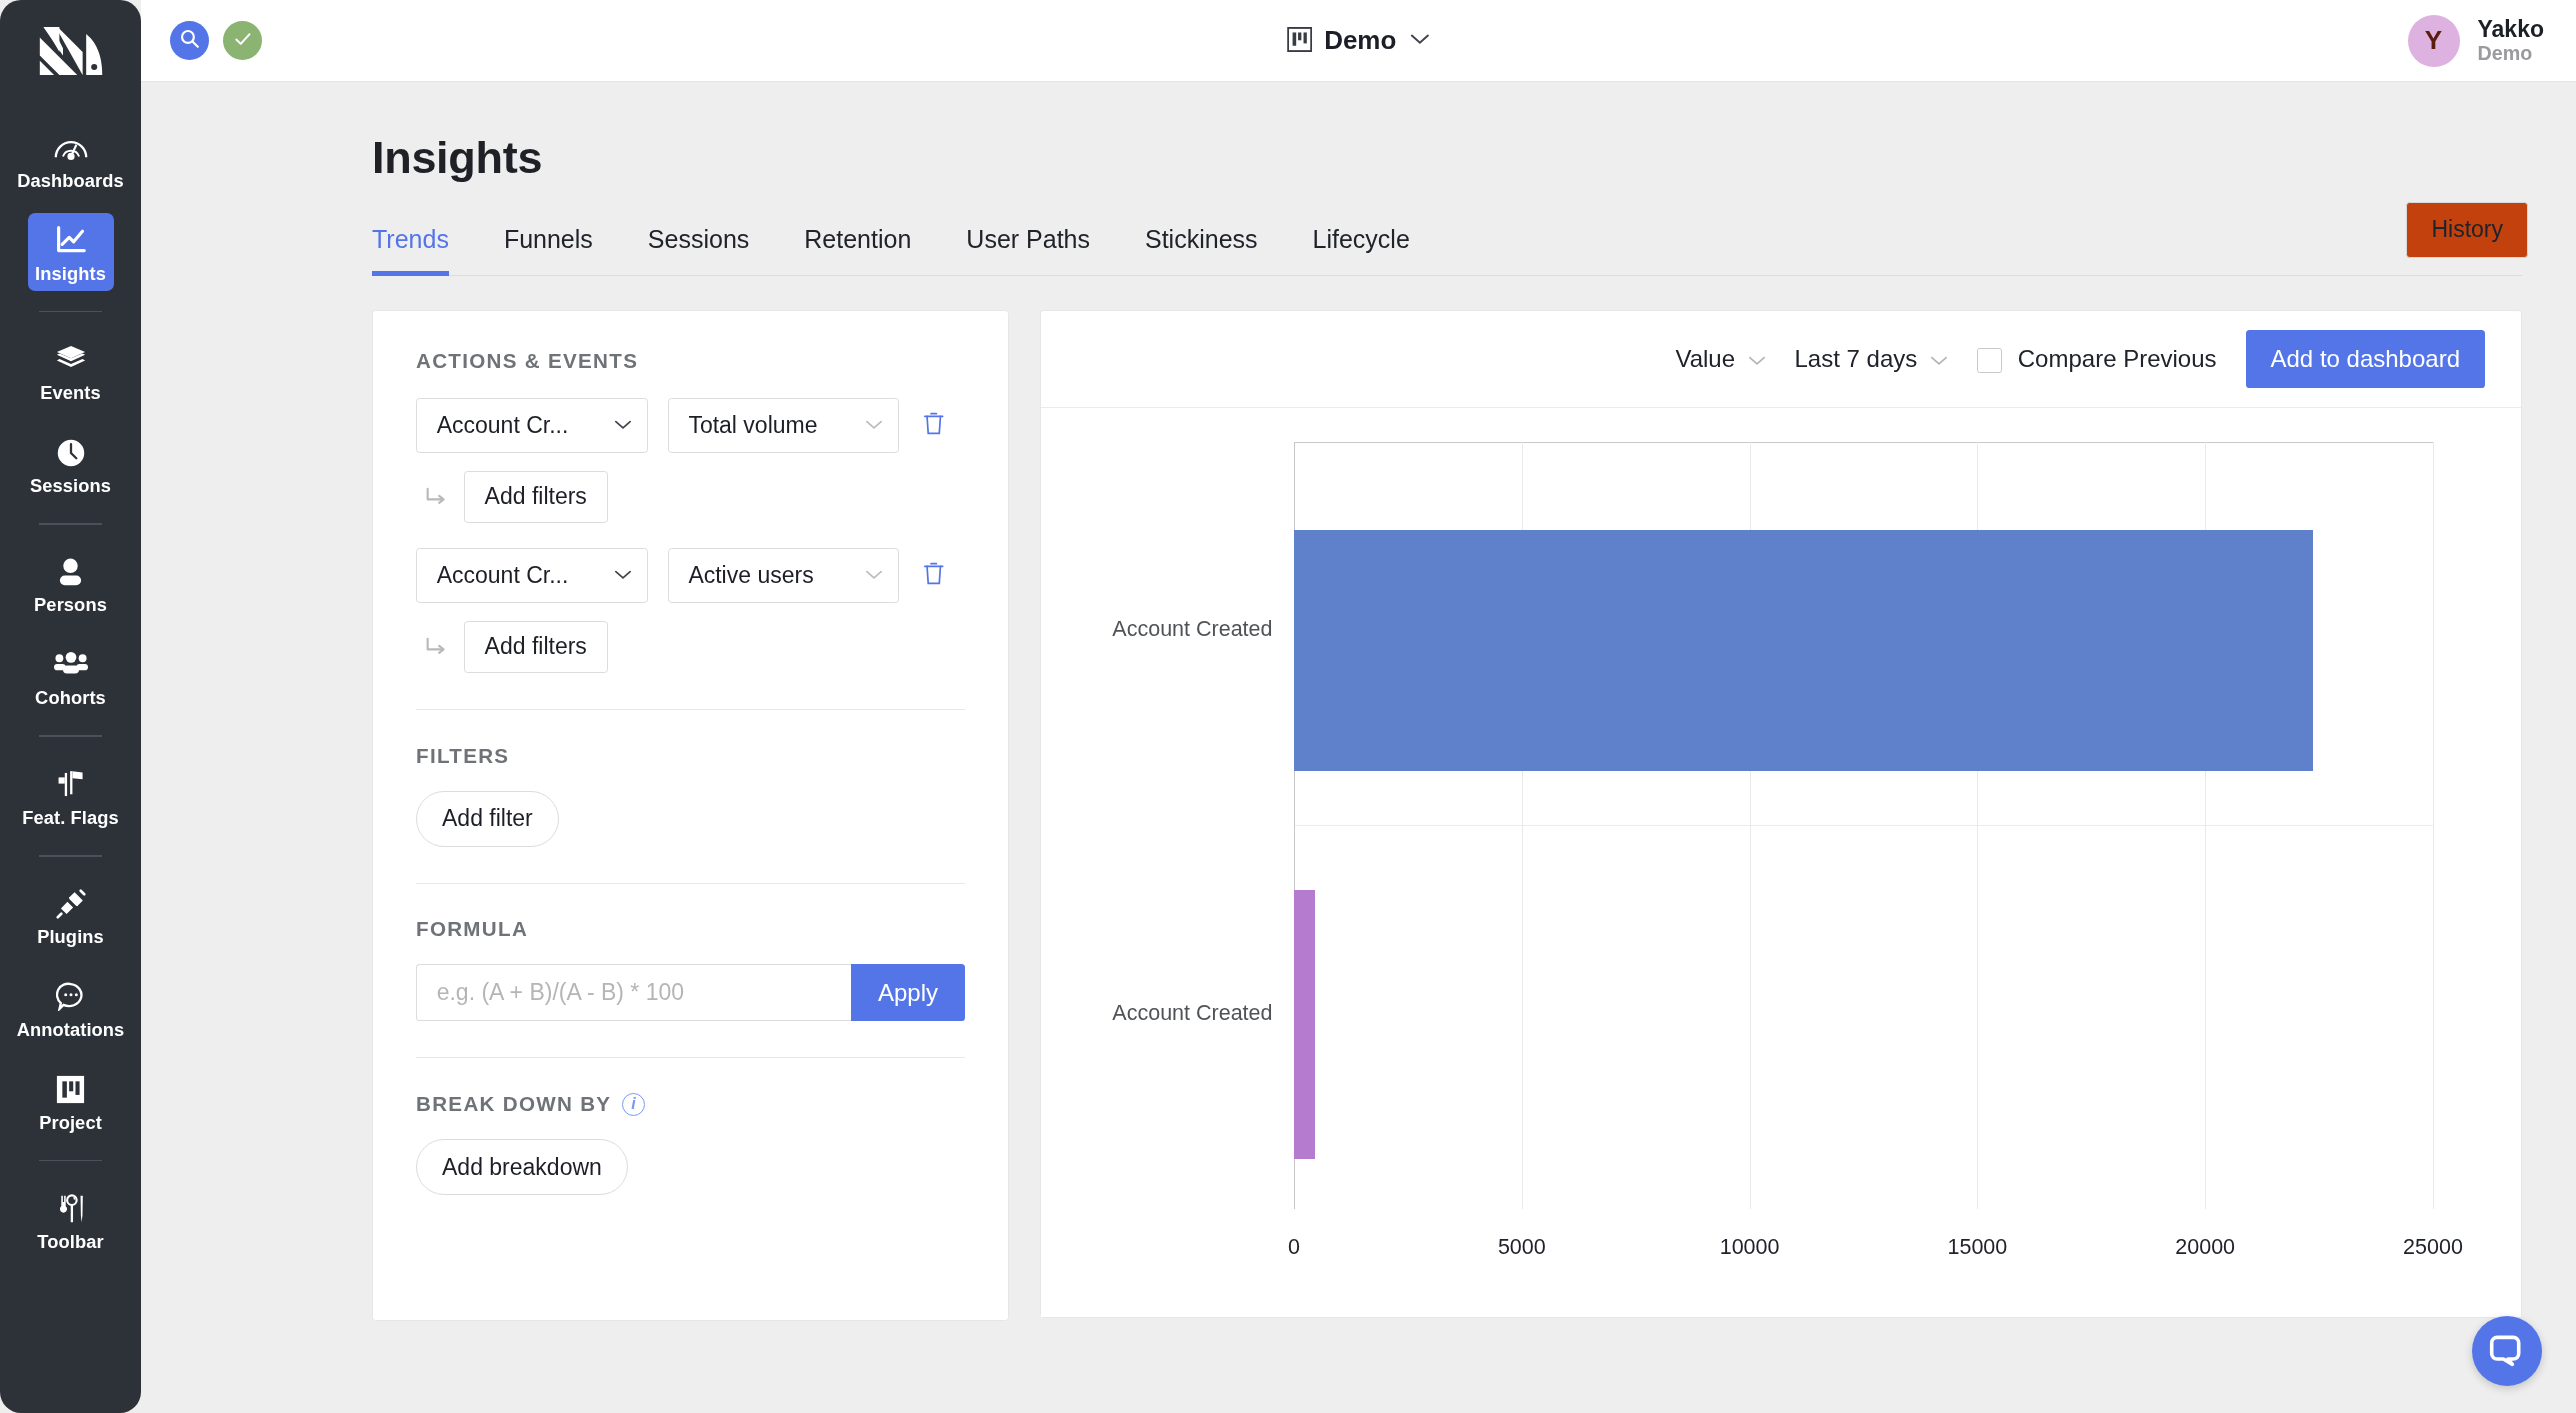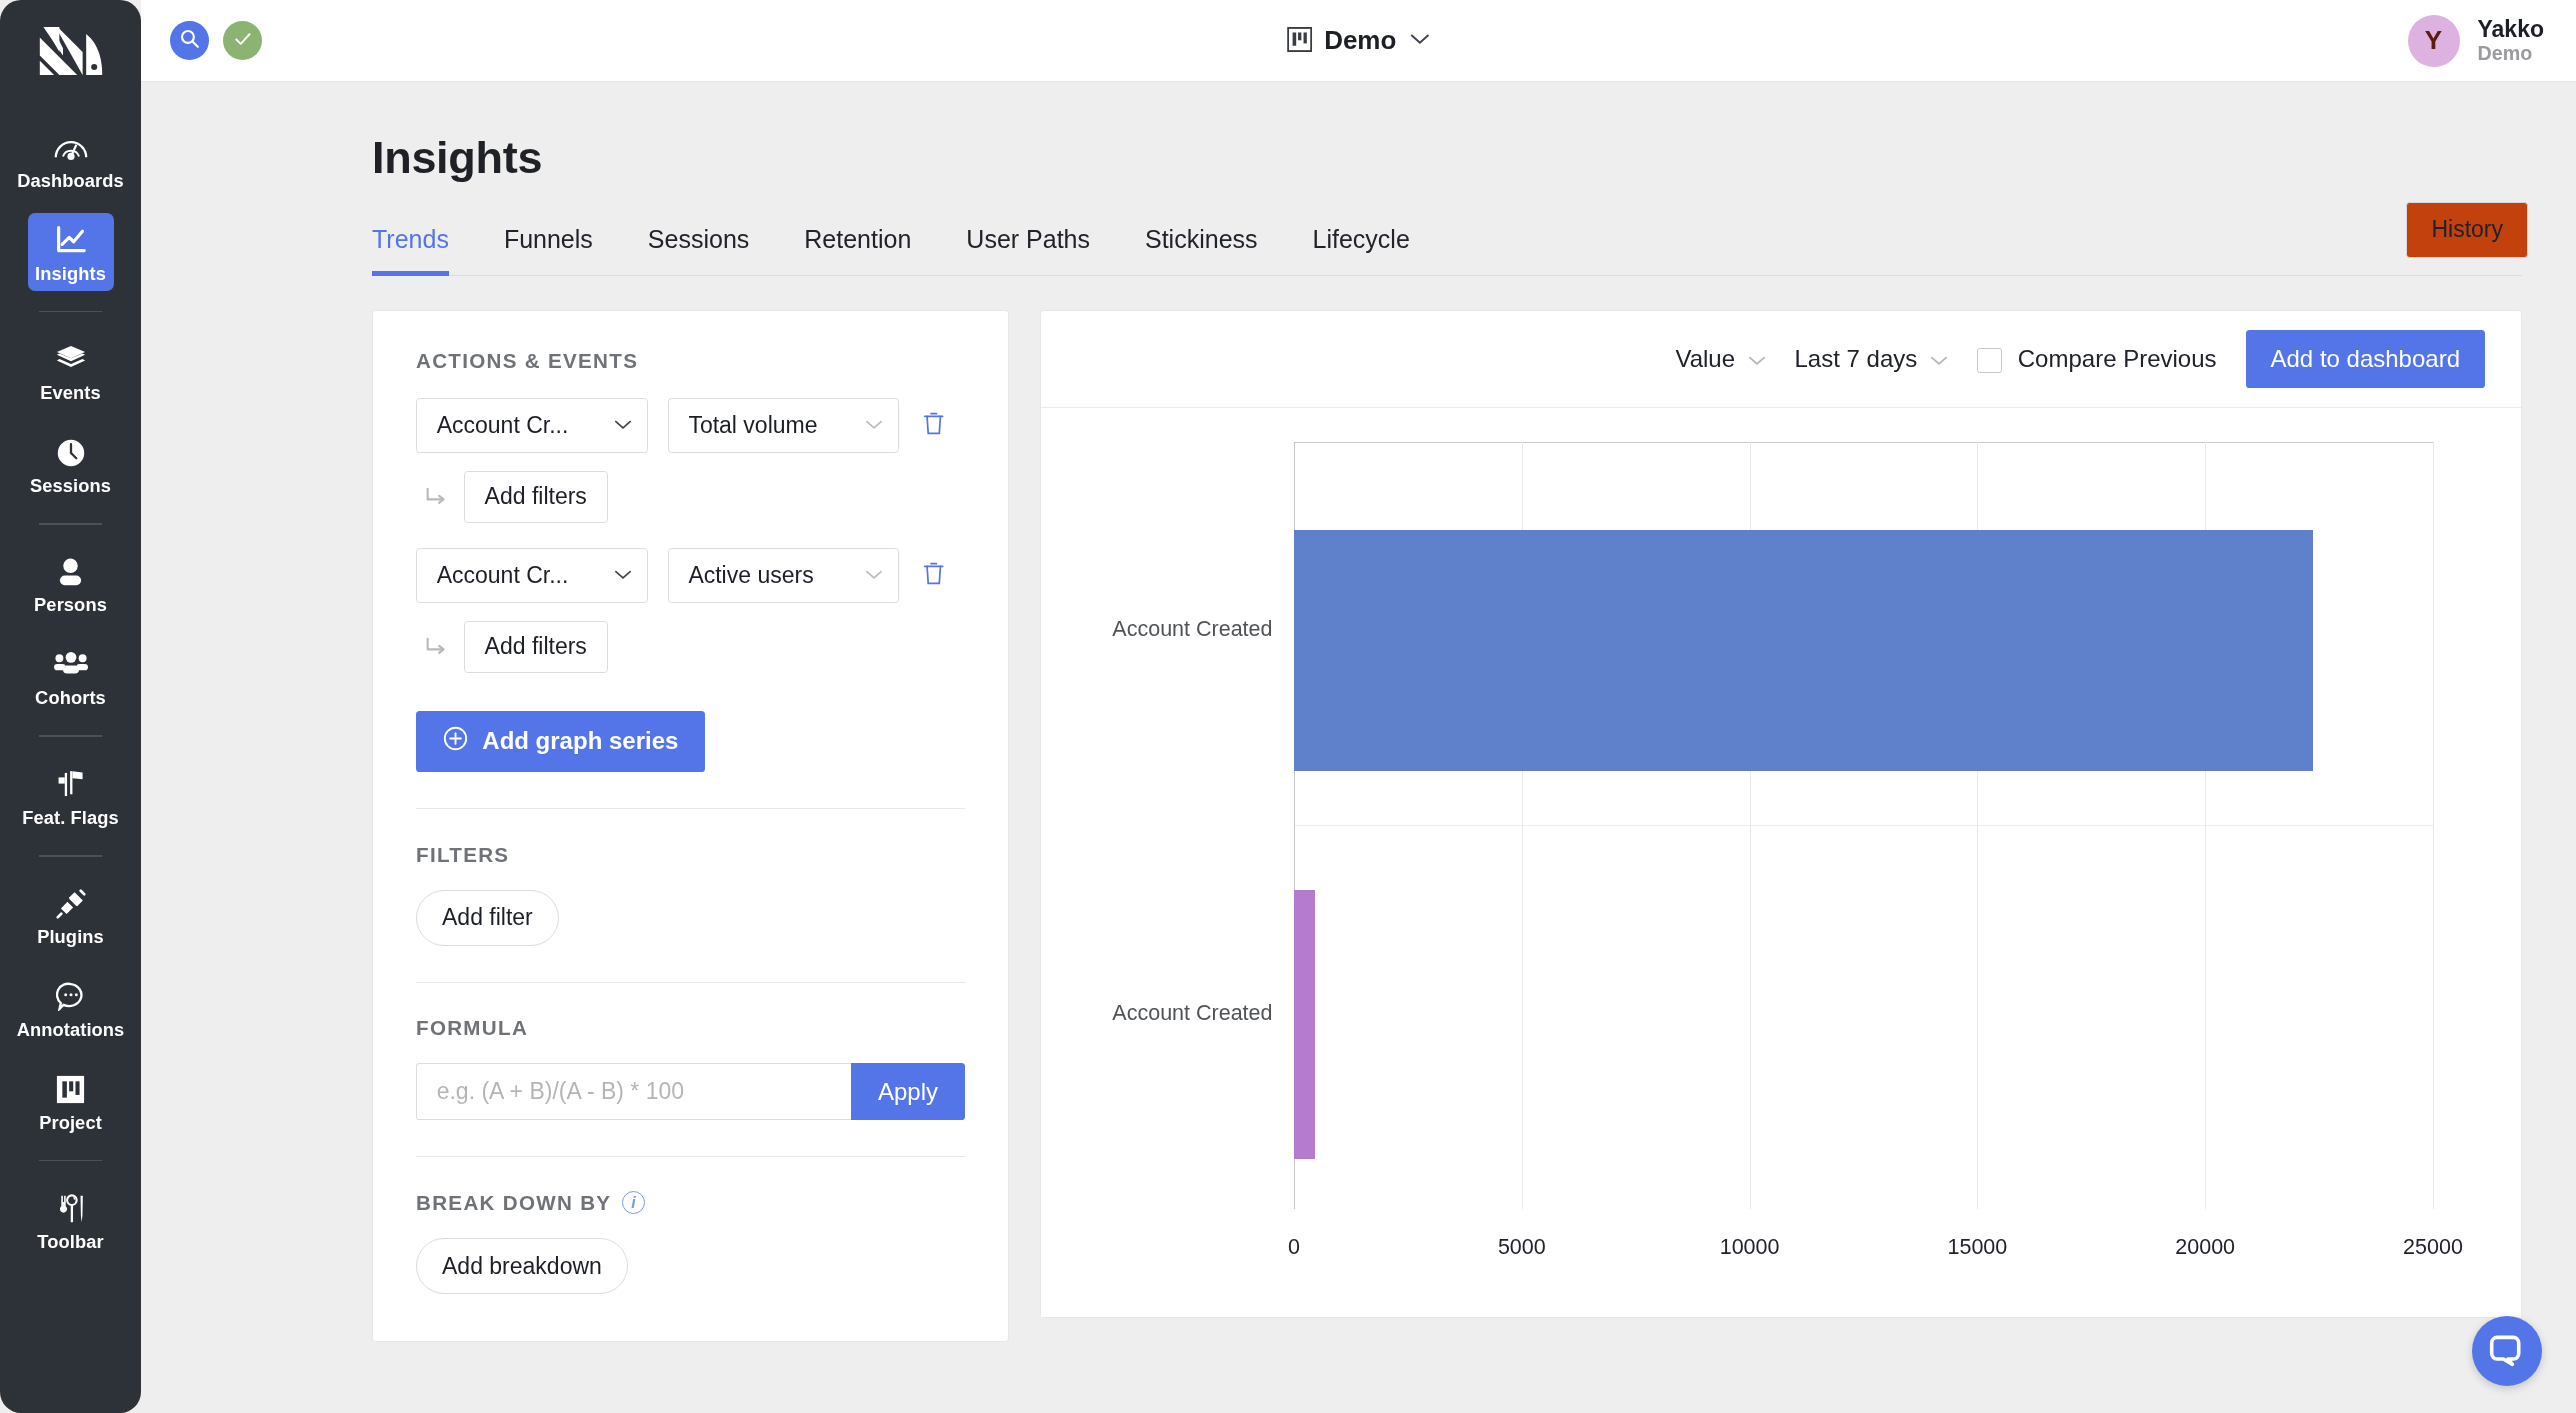--- a/index.html
+++ b/index.html
@@ -114,21 +114,21 @@
   .formula-input {
     flex:1 1 auto; height: 57px; border:0.9px solid #dcdcdc; border-right:none;
     border-radius:3.6px 0 0 3.6px; padding: 0 19.7px; font-size: 23px; color:#1d1f27;
     font-family:"Liberation Sans", sans-serif; outline:none; min-width:0;
   }
   .formula-input::placeholder { color:#b5b5b5; }
   .apply-btn {
     background:#5375e8; color:#fff; border:none; border-radius:0 3.6px 3.6px 0;
     font-size: 24px; padding: 0 27px; cursor:pointer; font-family:"Liberation Sans", sans-serif;
   }
-  .lbl-row { display:flex; align-items:flex-start; gap: 10.7px; }
+  .lbl-row { display:flex; align-items:center; gap: 10.7px; }
   .info-i { width: 23px; height: 23px; border-radius:50%; border:1.8px solid #7b97f0; color:#7b97f0;
             font-size:16px; font-weight:700; display:flex; align-items:center; justify-content:center; font-style:italic; }
 
   
   .right-panel { flex: 1 1 auto; min-width: 0; padding: 0; }
   .chart-toolbar {
     height: 97px; display:flex; align-items:center; justify-content:flex-end;
     gap: 29px; padding: 0 36px 0 0; border-bottom: 0.9px solid #ebebeb;
   }
   .tb-select { display:flex; align-items:center; gap:12.5px; font-size:24px; color:#21232b; cursor:pointer; }
@@ -460,30 +460,20 @@
           <div class="filter-row">
             <span class="arrow-hook">
               <svg width="23" height="21.5" viewBox="0 0 26 24" fill="none" stroke="#b9b9b9" stroke-width="2.4" stroke-linecap="round" stroke-linejoin="round">
                 <path d="M3 3 L3 15 L20 15"></path>
                   <path d="M16 11 L21 15 L16 19"></path>
               </svg>
             </span>
             <button class="ghost-btn">Add filters</button>
           </div>
 
-          <button class="primary-btn">
-            <span>
-              <svg width="25" height="25" viewBox="0 0 28 28" fill="none" stroke="#fff" stroke-width="2.1" stroke-linecap="round">
-                <circle cx="14" cy="14" r="12"></circle>
-                  <path d="M14 8 L14 20"></path>
-                  <path d="M8 14 L20 14"></path>
-              </svg>
-            </span>
-            <span>Add graph series</span>
-          </button>
 
           <div class="hr"></div>
 
           <div class="sec-label">FILTERS</div>
           <button class="pill-btn">Add filter</button>
 
           <div class="hr"></div>
 
           <div class="sec-label">FORMULA</div>
           <div class="formula-row">

